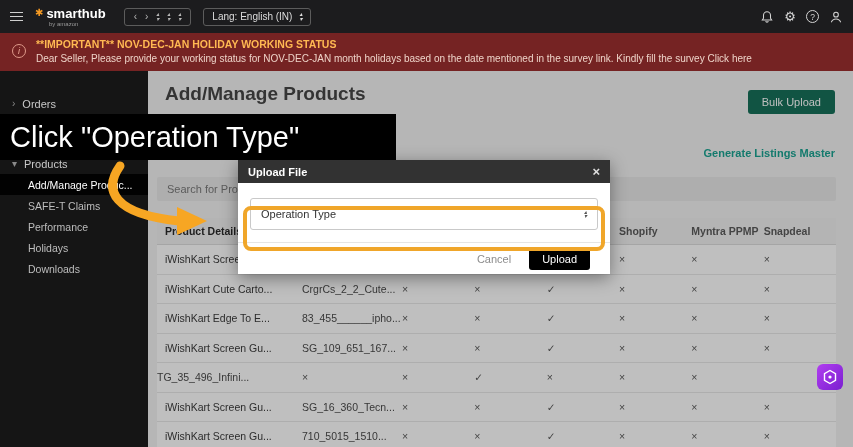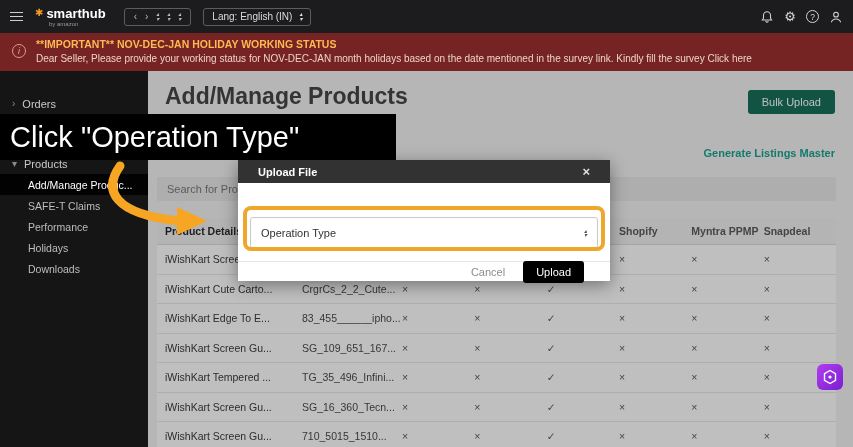--- a/index.html
+++ b/index.html
@@ -42,49 +42,49 @@
   .side-item { display: flex; align-items: center; gap: 7px; padding: 0 12px; height: 21px; cursor: pointer; }
   .side-item.orders { margin-top: 22px; }
   .side-item.products { margin-top: 39px; }
   .chev { color: #8a8a8a; font-size: 10px; }
   .side-sub { display: flex; align-items: center; padding: 0 10px 0 28px; height: 21px; font-size: 10.5px;
               color: #bdbdbd; cursor: pointer; }
   .side-sub.selected { background: #020202; color: #ffffff; }
 
   
   .main { position: absolute; top: 71px; left: 148px; right: 0; bottom: 0; background: #f3f3f3; overflow: hidden; }
-  .page-title { position: absolute; left: 17px; top: 12px; margin: 0; font-size: 23px; font-weight: 600; color: #3f3f3f; }
+  .page-title { position: absolute; left: 17px; top: 12px; margin: 0; font-size: 19px; font-weight: 600; color: #3f3f3f; }
   .bulk-btn { position: absolute; top: 19px; right: 18px; background: #0e6b54; color: #fff; border: none;
               border-radius: 3px; font-size: 11px; padding: 6px 14px; cursor: pointer; font-family: inherit; }
   .gen-link { position: absolute; top: 76px; right: 18px; color: #13a08e; font-size: 11px; font-weight: 700; cursor: pointer; padding-left: 26px; }
   .search { position: absolute; top: 106px; left: 9px; width: 679px; height: 24px; background: #e8e8e8;
             border: none; border-radius: 2px; padding: 0 10px; font-size: 11px; color: #555; font-family: inherit; }
   .table { position: absolute; top: 147px; left: 9px; width: 679px; }
   .t-head, .t-row { display: grid; grid-template-columns: 145px 100px repeat(6, 1fr); align-items: center; }
   .t-head { height: 27px; background: #f0f0f0; font-weight: bold; font-size: 10.5px; color: #222;
             border-bottom: 1px solid #dcdcdc; }
   .t-row { height: 29.5px; background: #fff; border-bottom: 1px solid #e8e8e8; font-size: 10.5px; color: #333; }
   .cell-name { padding-left: 8px; white-space: nowrap; overflow: hidden; }
   .cell-sku { white-space: nowrap; overflow: hidden; color: #444; }
   .cell-mark { color: #555; }
 
   
   .backdrop { position: absolute; top: 71px; left: 148px; right: 0; bottom: 0; background: rgba(25,25,25,0.28); z-index: 10; }
   .modal { position: absolute; left: 238px; top: 160px; width: 372px; background: #fff; z-index: 20;
            box-shadow: 0 4px 16px rgba(0,0,0,0.4); font-size: 11px; }
-  .m-head { background: #323232; color: #fff; height: 23px; display: flex; align-items: center; padding: 0 20px;
+  .m-head { background: #323232; color: #fff; height: 23px; display: flex; align-items: center; padding: 0 10px;
             font-weight: bold; font-size: 11px; gap: 16px; }
   .m-close { margin-left: auto; font-size: 13px; color: #e0e0e0; cursor: pointer; }
   .m-body { padding: 10px 12px 12px; }
   .m-instr { font-weight: bold; color: #222; font-size: 11.5px; }
-  .m-select { margin-top: 24px; height: 32px; border: 1px solid #c9c9c9; border-radius: 3px; background: #fff;
+  .m-select { margin-top: 5px; height: 32px; border: 1px solid #c9c9c9; border-radius: 3px; background: #fff;
               display: flex; align-items: center; padding: 0 10px; color: #333; cursor: pointer; }
   .m-select .carets { margin-left: auto; color: #555; }
-  .m-foot { border-top: 1px solid #e5e5e5; height: 20px; display: flex; align-items: center;
-            justify-content: flex-end; gap: 18px; padding: 0 26px; }
+  .m-foot { border-top: 1px solid #e5e5e5; height: 32px; display: flex; align-items: center;
+            justify-content: flex-end; gap: 18px; padding: 0 20px; }
   .m-cancel { color: #8c8c8c; font-size: 11px; cursor: pointer; }
   .m-upload { background: #000000; border: none; color: #fff; font-size: 11px; padding: 5px 13px;
               border-radius: 3px; cursor: pointer; font-family: inherit; }
 
   
   .highlight { position: absolute; left: 243px; top: 206px; width: 362px; height: 45px;
                border: 4px solid #f0a62a; border-radius: 8px; z-index: 30; }
   .callout { position: absolute; left: 0; top: 114px; width: 396px; height: 46px; background: #000; color: #fff;
              font-size: 29px; line-height: 46px; padding-left: 10px; white-space: nowrap; z-index: 50; }
   .arrow { position: absolute; left: 95px; top: 158px; z-index: 50; }
@@ -240,21 +240,20 @@
       <div class="cell-sku">SG_109_651_167...</div>
       <div class="cell-mark">×</div>
       <div class="cell-mark">×</div>
       <div class="cell-mark">✓</div>
       <div class="cell-mark">×</div>
       <div class="cell-mark">×</div>
       <div class="cell-mark">×</div>
     </div>
 
     <div class="t-row">
-      <div class="cell-name">iWishKart Tempered ...</div>
       <div class="cell-sku">TG_35_496_Infini...</div>
       <div class="cell-mark">×</div>
       <div class="cell-mark">×</div>
       <div class="cell-mark">✓</div>
       <div class="cell-mark">×</div>
       <div class="cell-mark">×</div>
       <div class="cell-mark">×</div>
     </div>
 
     <div class="t-row">

